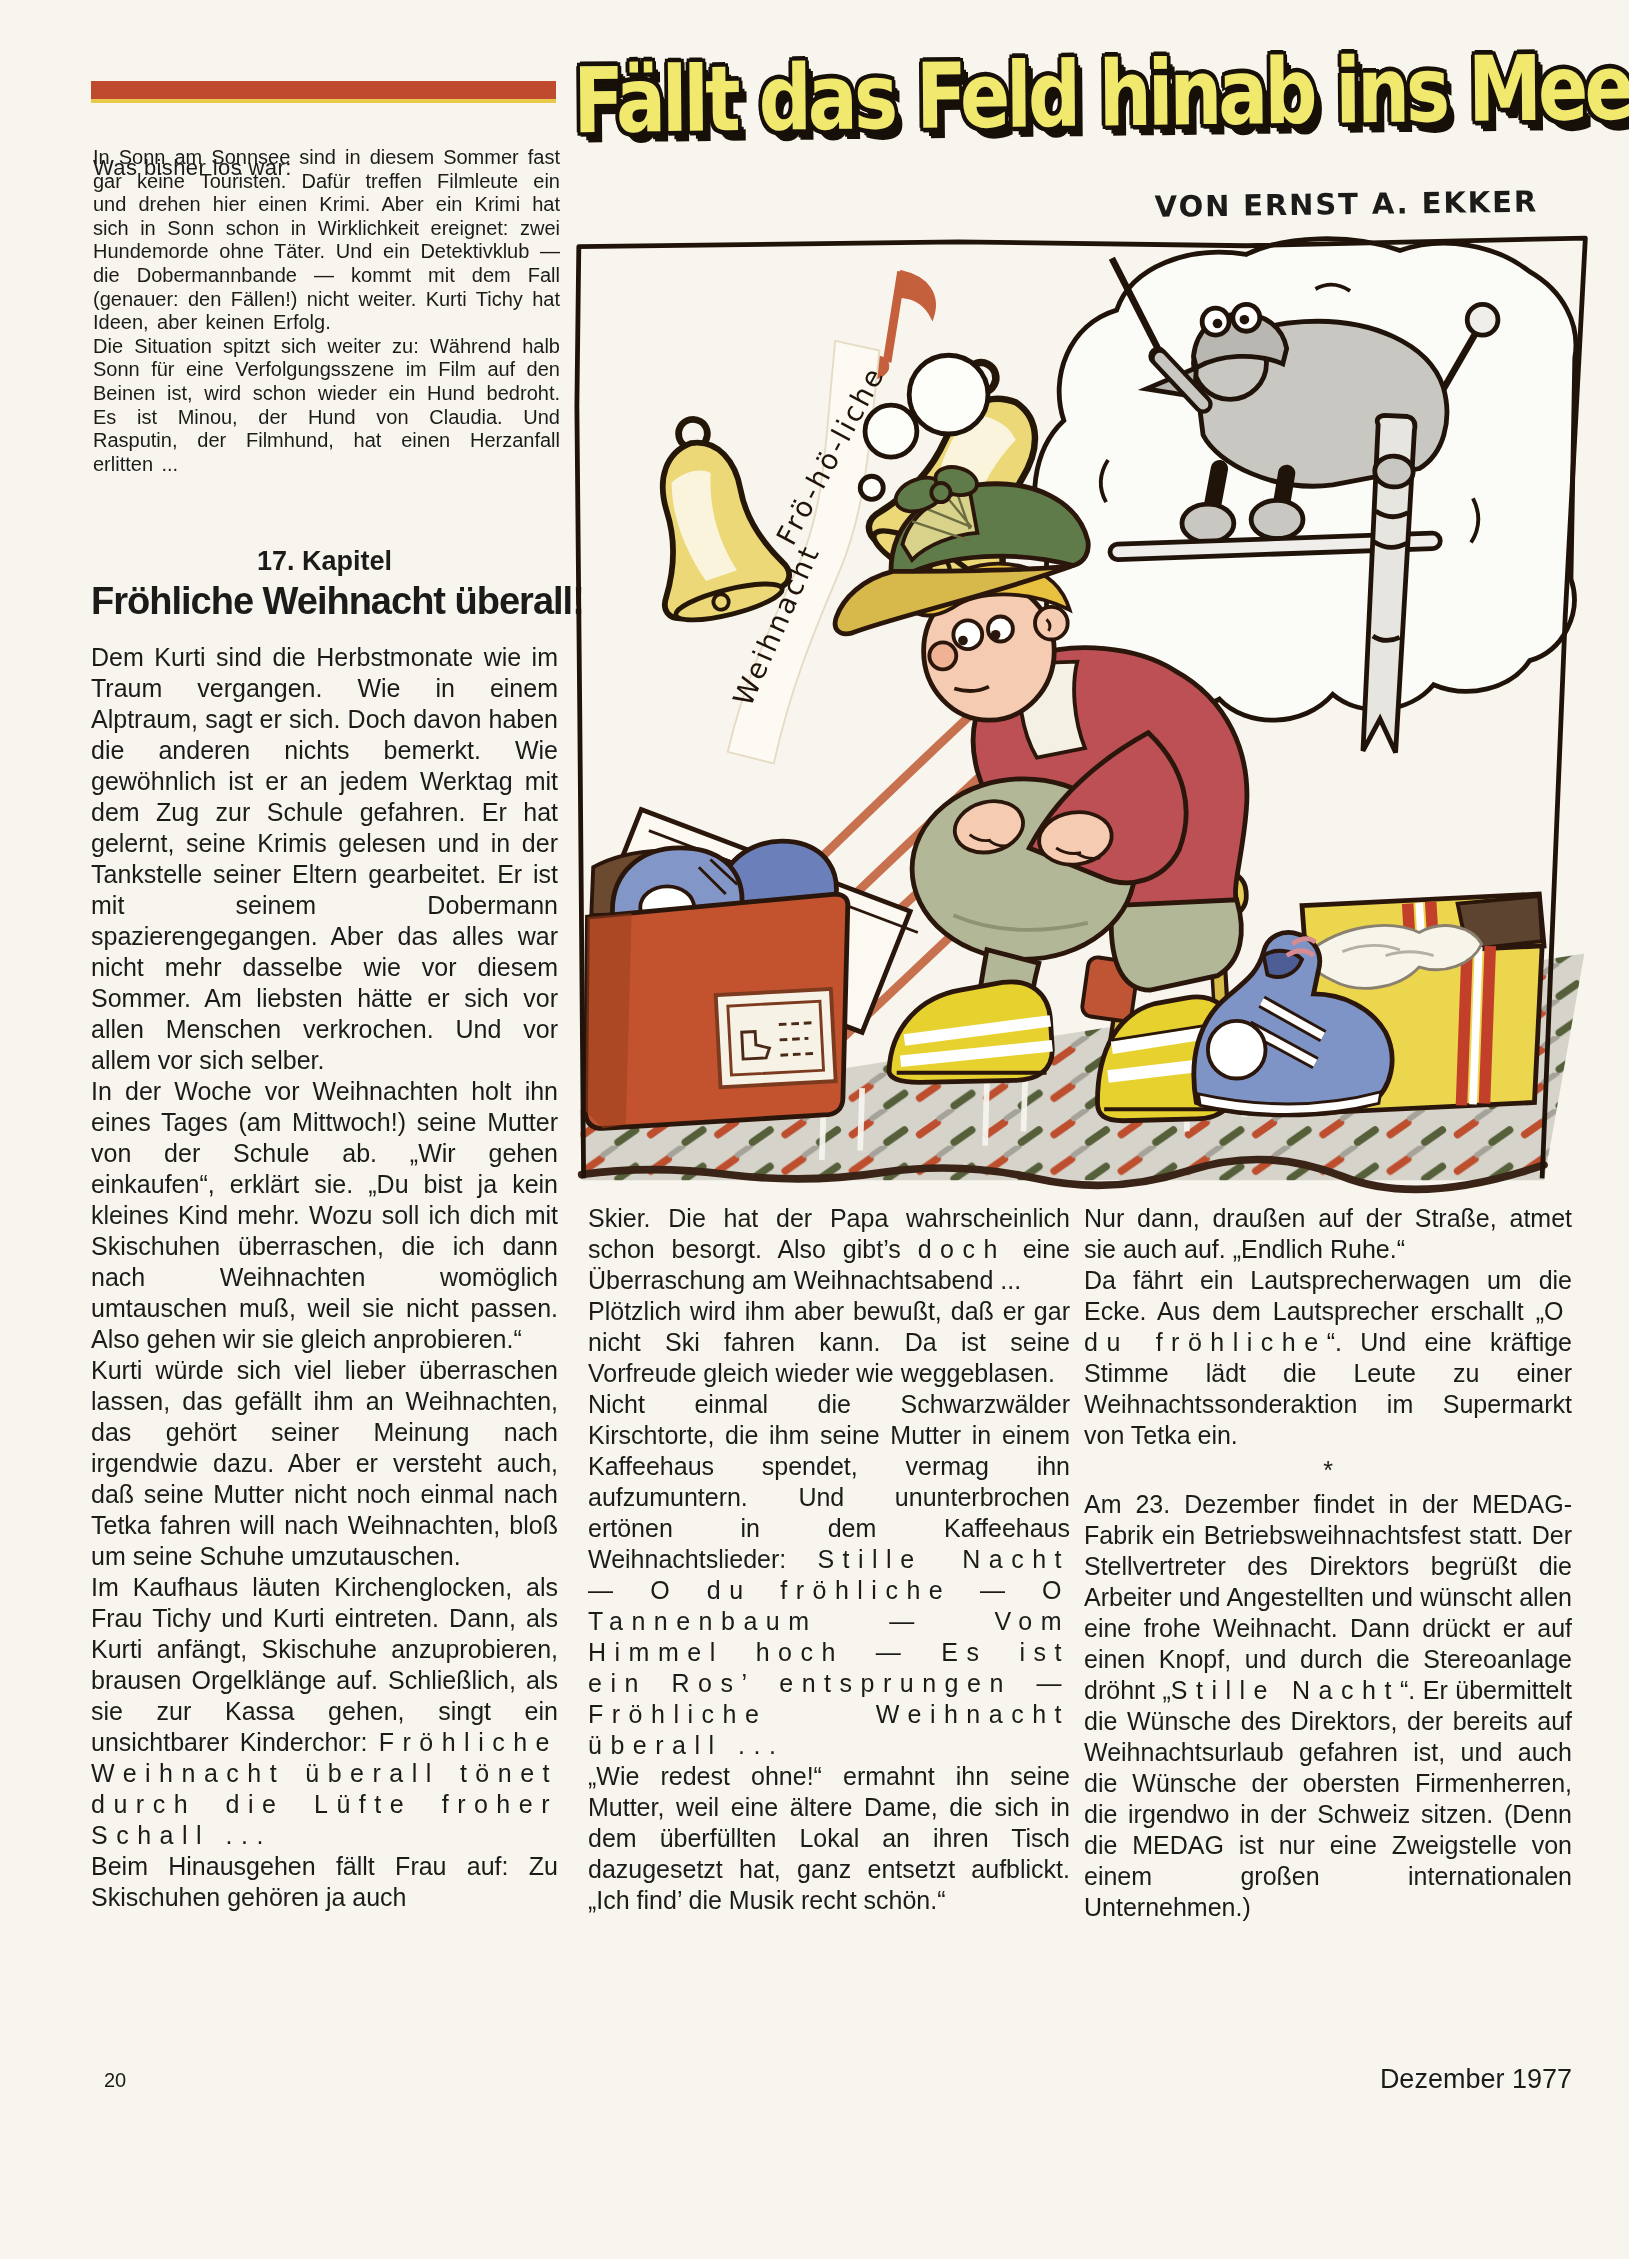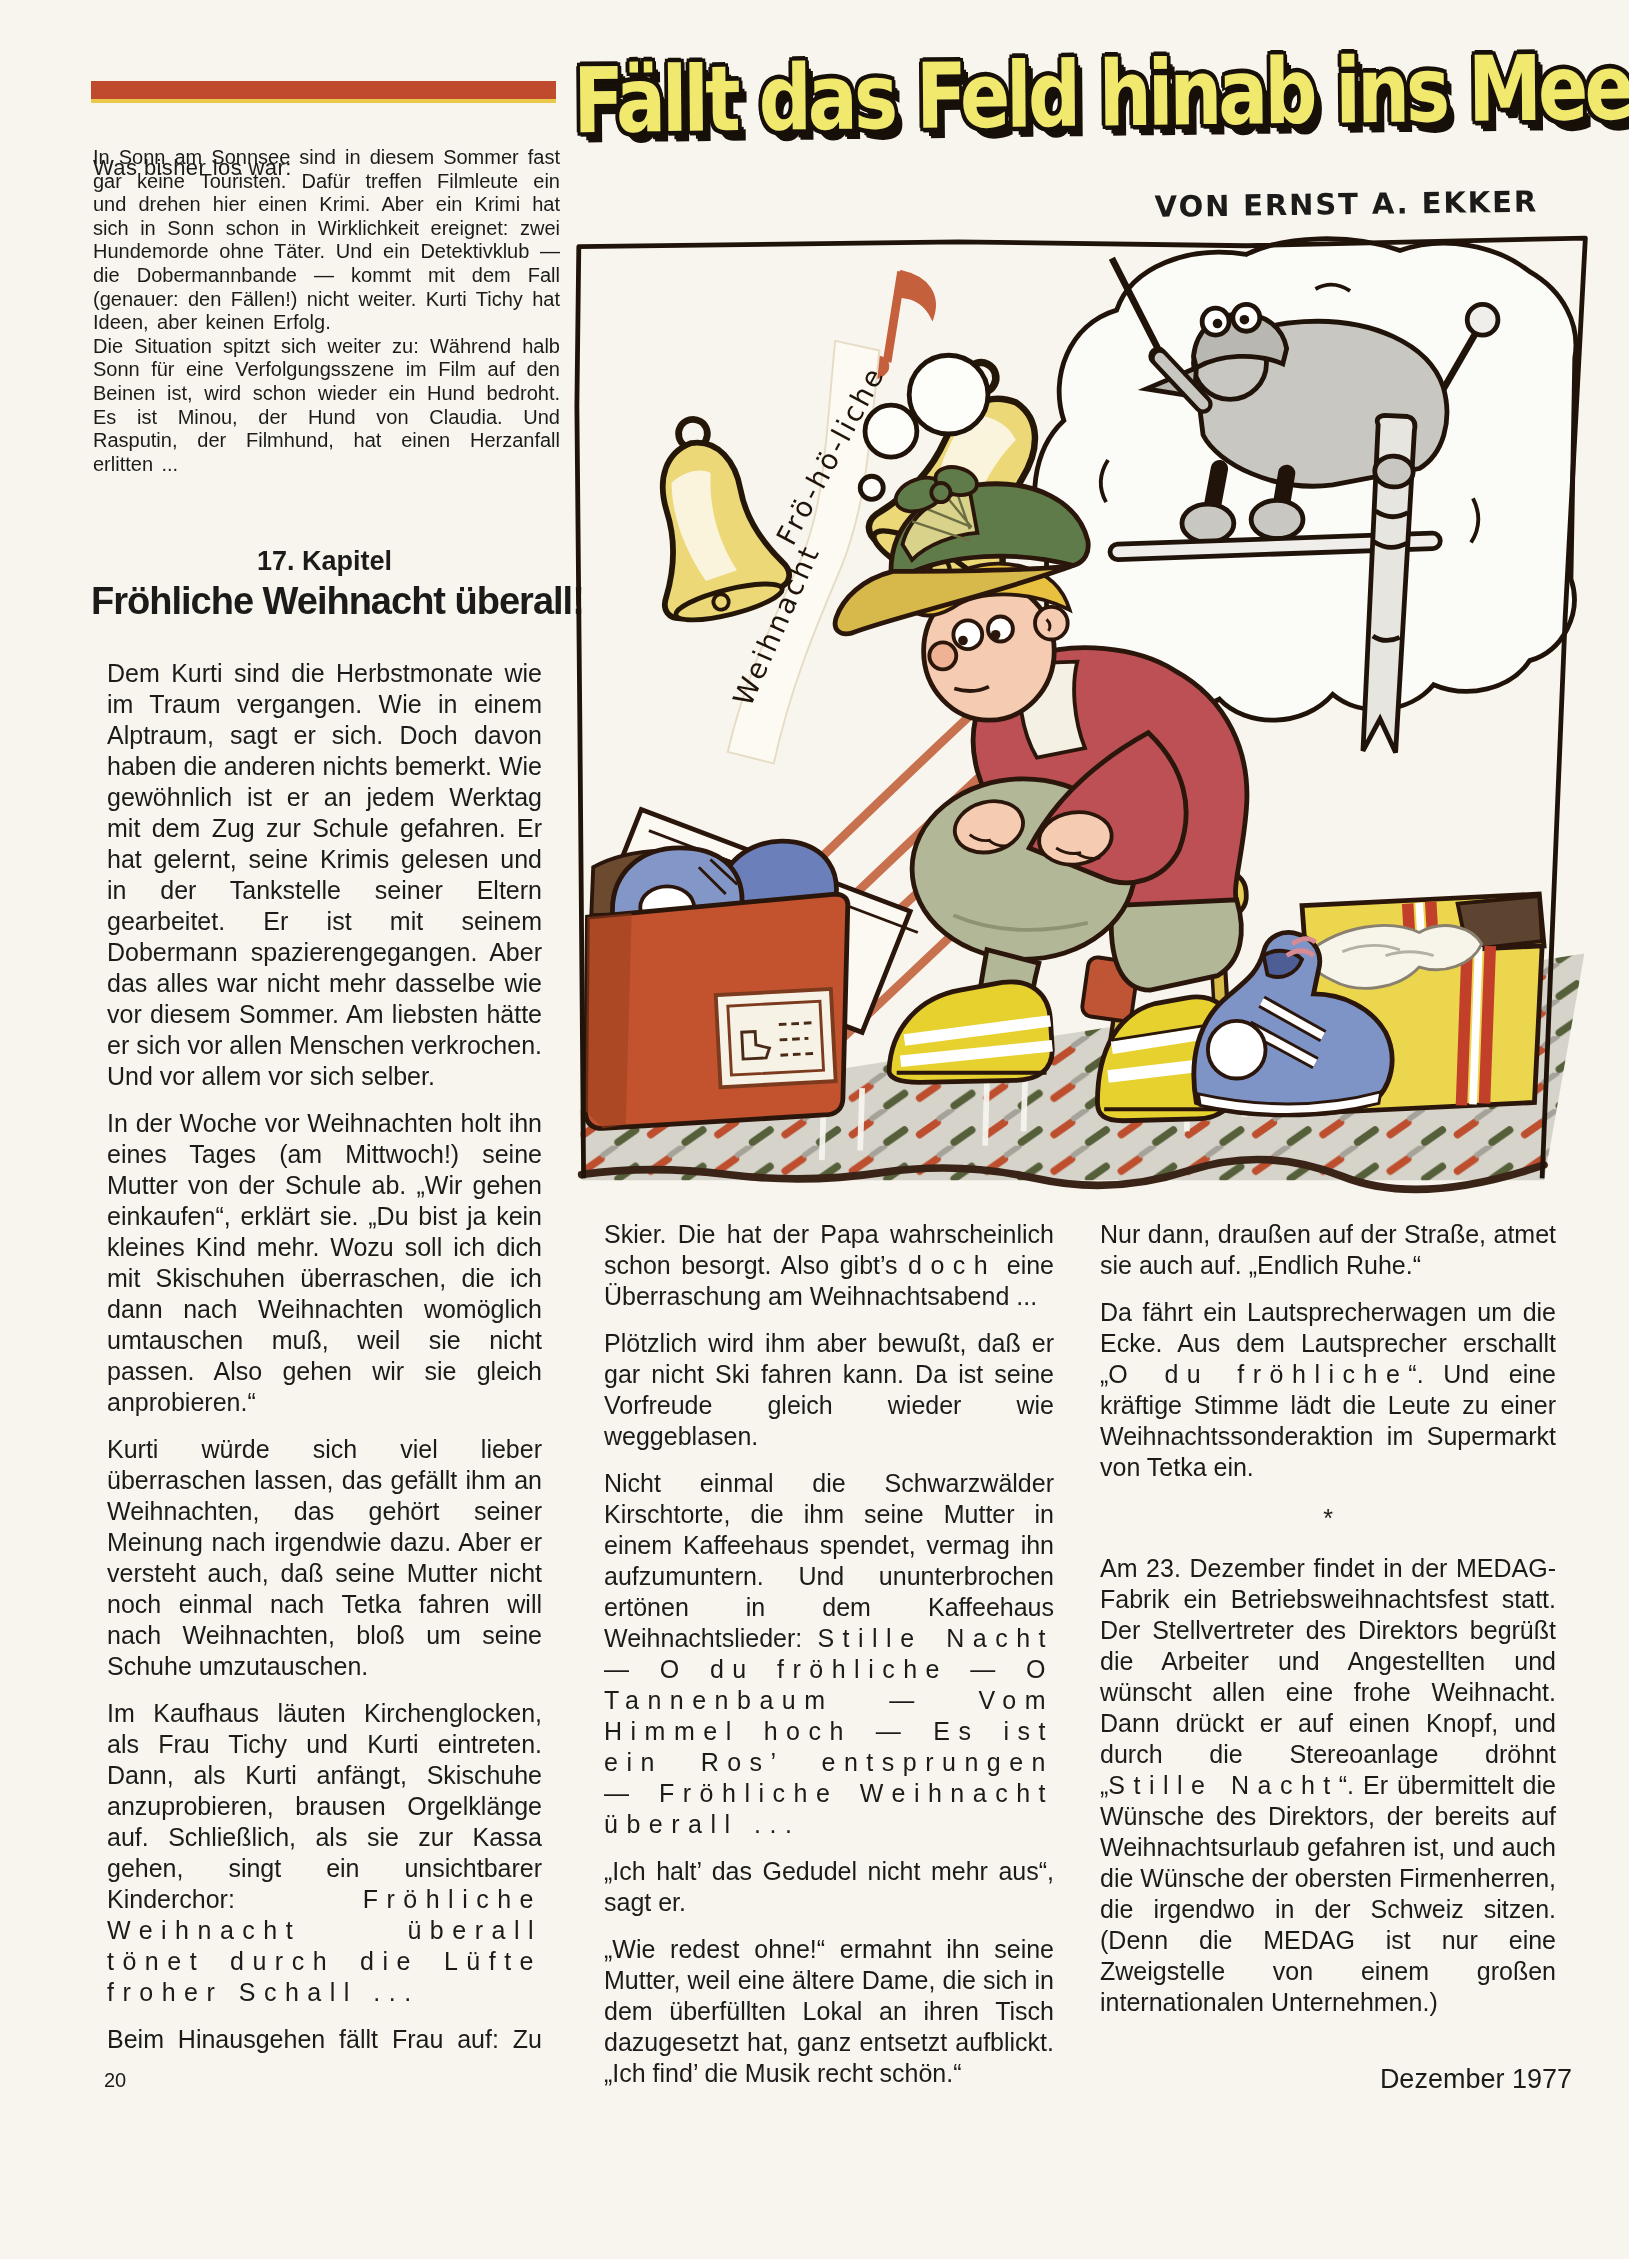--- a/index.html
+++ b/index.html
@@ -15,21 +15,21 @@
   
   .recap-bar{left:91px;top:81px;width:465px;height:18px;background:#bf4a2d;border-bottom:4.8px solid #e9c84a;}
   .recap-title{left:93px;top:111px;width:465px;font-size:22px;letter-spacing:0.4px;margin-top:44px;}
   .recap-text{left:93px;top:146px;width:467px;font-size:20px;line-height:23.6px;text-align:justify;word-spacing:2.9px;}
   .recap-text p{margin:0;}
   
   .kicker{left:91px;top:546px;width:467px;text-align:center;font-size:27px;font-weight:bold;}
   .headline{left:91px;top:580px;width:471px;font-size:38px;font-weight:bold;letter-spacing:-1px;white-space:nowrap;}
   
   .col{font-size:25px;line-height:31px;text-align:justify;}
-  .col p{margin:16px;}
+  .col p{margin:0;}
   .col-left{left:91px;top:642px;width:467px;height:1417px;overflow:hidden;}
   .col-mid{left:588px;top:1203px;width:482px;height:1047px;overflow:hidden;}
   .col-right{left:1084px;top:1203px;width:488px;height:845px;overflow:hidden;}
   .sp{letter-spacing:.34em;}
   .star-sep{text-align:center;font-size:25px;line-height:38px;letter-spacing:0;}
   
   .title-art{
     left:573px;top:48px;width:1018px;height:144px;
     font-family:"DejaVu Sans", sans-serif;
     font-weight:bold;font-size:74px;letter-spacing:-3.8px;
@@ -76,21 +76,20 @@
   <p><span>In der Woche vor Weihnachten holt ihn eines Tages (am Mittwoch!) seine Mutter von der Schule ab. „Wir gehen einkaufen“, erklärt sie. „Du bist ja kein kleines Kind mehr. Wozu soll ich dich mit Skischuhen überraschen, die ich dann nach Weihnachten womöglich umtauschen muß, weil sie nicht passen. Also gehen wir sie gleich anprobieren.“</span></p>
   <p><span>Kurti würde sich viel lieber überraschen lassen, das gefällt ihm an Weihnachten, das gehört seiner Meinung nach irgendwie dazu. Aber er versteht auch, daß seine Mutter nicht noch einmal nach Tetka fahren will nach Weihnachten, bloß um seine Schuhe umzutauschen.</span></p>
   <p><span>Im Kaufhaus läuten Kirchenglocken, als Frau Tichy und Kurti eintreten. Dann, als Kurti anfängt, Skischuhe anzuprobieren, brausen Orgelklänge auf. Schließlich, als sie zur Kassa gehen, singt ein unsichtbarer Kinderchor: </span><span class="sp">Fröhliche Weihnacht überall tönet durch die Lüfte froher Schall ...</span></p>
   <p><span>Beim Hinausgehen fällt Frau auf: Zu Skischuhen gehören ja auch</span></p>
 </div>
 
 <div class="abs col col-mid">
   <p><span>Skier. Die hat der Papa wahrscheinlich schon besorgt. Also gibt’s </span><span class="sp">doch</span><span> eine Überraschung am Weihnachtsabend ...</span></p>
   <p><span>Plötzlich wird ihm aber bewußt, daß er gar nicht Ski fahren kann. Da ist seine Vorfreude gleich wieder wie weggeblasen.</span></p>
   <p><span>Nicht einmal die Schwarzwälder Kirschtorte, die ihm seine Mutter in einem Kaffeehaus spendet, vermag ihn aufzumuntern. Und ununterbrochen ertönen in dem Kaffeehaus Weihnachtslieder: </span><span class="sp">Stille Nacht — O du fröhliche — O Tannenbaum — Vom Himmel hoch — Es ist ein Ros’ entsprungen — Fröhliche Weihnacht überall ...</span></p>
-  <p><span>„Ich halt’ das Gedudel nicht mehr aus“, sagt er.</span></p>
   <p><span>„Wie redest ohne!“ ermahnt ihn seine Mutter, weil eine ältere Dame, die sich in dem überfüllten Lokal an ihren Tisch dazugesetzt hat, ganz entsetzt aufblickt. „Ich find’ die Musik recht schön.“</span></p>
 </div>
 
 <div class="abs col col-right">
   <p><span>Nur dann, draußen auf der Straße, atmet sie auch auf. „Endlich Ruhe.“</span></p>
   <p><span>Da fährt ein Lautsprecherwagen um die Ecke. Aus dem Lautsprecher erschallt „</span><span class="sp">O du fröhliche</span><span>“. Und eine kräftige Stimme lädt die Leute zu einer Weihnachtssonderaktion im Supermarkt von Tetka ein.</span></p>
   <p class="star-sep">*</p>
   <p><span>Am 23. Dezember findet in der MEDAG-Fabrik ein Betriebsweihnachtsfest statt. Der Stellvertreter des Direktors begrüßt die Arbeiter und Angestellten und wünscht allen eine frohe Weihnacht. Dann drückt er auf einen Knopf, und durch die Stereoanlage dröhnt „</span><span class="sp">Stille Nacht</span><span>“. Er übermittelt die Wünsche des Direktors, der bereits auf Weihnachtsurlaub gefahren ist, und auch die Wünsche der obersten Firmenherren, die irgendwo in der Schweiz sitzen. (Denn die MEDAG ist nur eine Zweigstelle von einem großen internationalen Unternehmen.)</span></p>
 </div>
 

